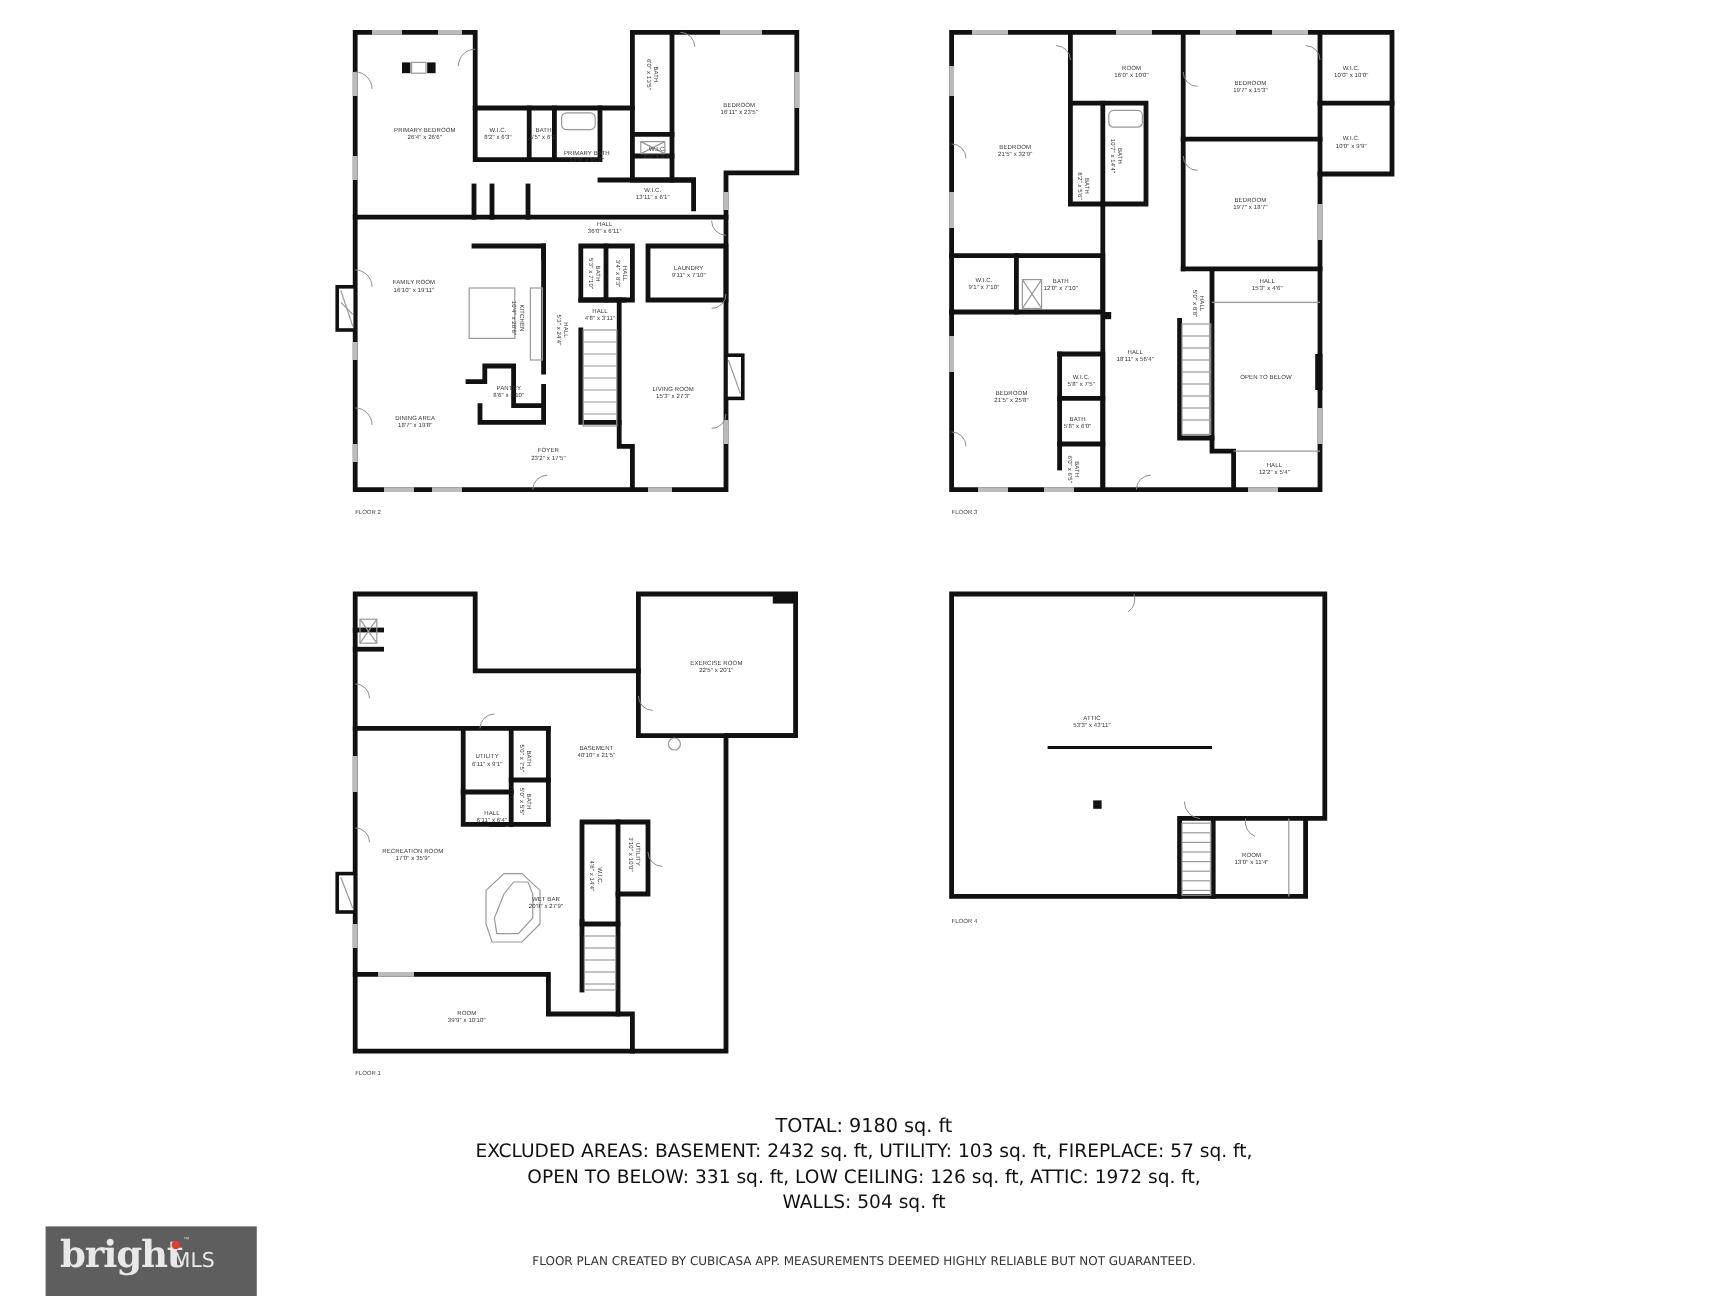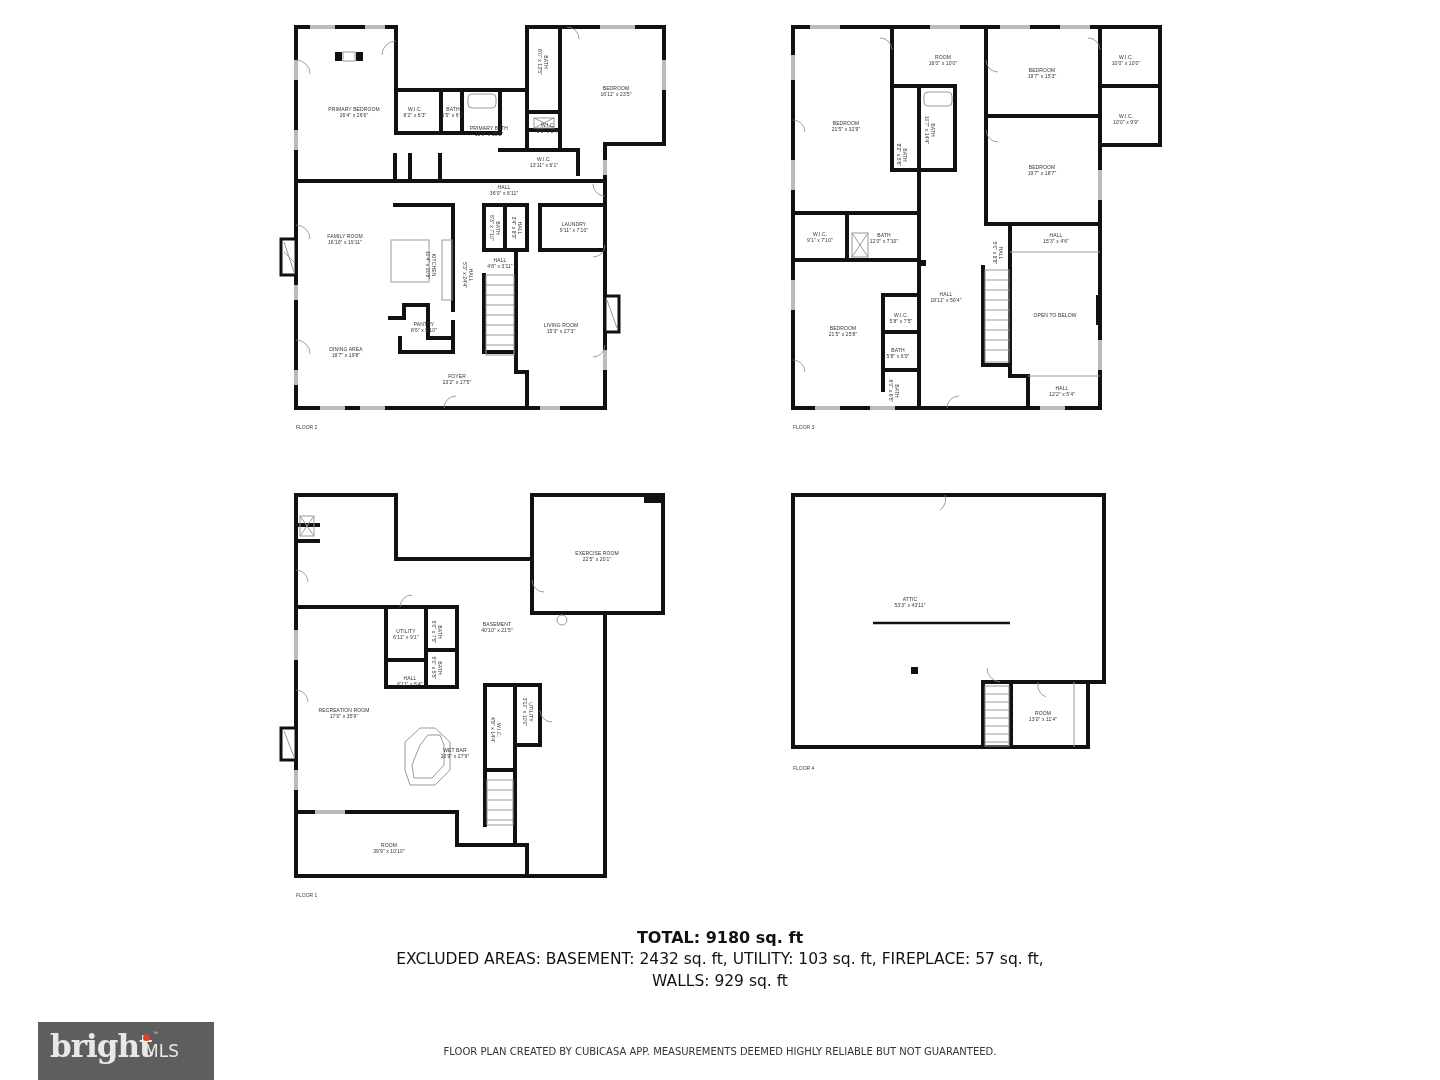--- a/index.html
+++ b/index.html
@@ -8,21 +8,21 @@
   .plan svg { position: absolute; left: 0; top: 0; overflow: visible; }
   .w { stroke: #111; stroke-width: 4; fill: none; stroke-linecap: square; }
   .wt { stroke: #111; stroke-width: 2.5; fill: none; }
   .thin { stroke: #999; stroke-width: 1; fill: none; }
   .door { stroke: #888; stroke-width: 0.8; fill: none; }
   .win { stroke: #bbb; stroke-width: 4; }
   .room-label { position: absolute; text-align: center; font-size: 5px; line-height: 6px; color: #333; transform: translate(-50%, -50%); white-space: nowrap; letter-spacing: 0.1px; }
   .room-label.v { transform: translate(-50%, -50%) rotate(90deg); }
   .floor-label { position: absolute; font-size: 5px; color: #444; }
   .summary { position: absolute; left: 0; width: 1440px; top: 927px; text-align: center; font-family: "DejaVu Sans", sans-serif; color: #111; }
-  .summary .total { font-weight: bold; font-size: 16px; line-height: 22px; }
+  .summary .total { font-weight: normal; font-size: 16px; line-height: 22px; }
   .summary .line { font-size: 15.5px; line-height: 21.5px; }
   .credit { position: absolute; left: 0; width: 1440px; top: 1046px; text-align: center; font-size: 10px; color: #333; font-family: "DejaVu Sans", sans-serif; }
   .logo { position: absolute; left: 0; top: 1022px; width: 176px; height: 58px; background: #5e5e5e; margin-left: 38px; }
   .logo .bright { position: absolute; left: 12px; top: 6px; font-family: "DejaVu Serif", serif; font-size: 31px; color: #e8e8e8; font-weight: bold; letter-spacing: -1px; }
   .logo .mls { position: absolute; left: 106px; top: 19px; font-family: "DejaVu Sans", sans-serif; font-size: 17px; color: #e8e8e8; }
   .logo .dot { position: absolute; left: 105px; top: 12px; width: 7px; height: 7px; background: #e0402a; border-radius: 50%; }
   .logo .tm { position: absolute; left: 115px; top: 8px; font-size: 5px; color: #ddd; }
 </style>
 </head>
 <body>
@@ -465,21 +465,22 @@
   <div class="room-label" style="left:1043px;top:716px;">
       <div>ROOM</div>
       <div>13'0" x 11'4"</div>
     </div>
   <div class="floor-label" style="left:793px;top:765px;">FLOOR 4</div>
 </div>
 
 <div class="summary">
   <div class="total">TOTAL: 9180 sq. ft</div>
   <div class="line">EXCLUDED AREAS: BASEMENT: 2432 sq. ft, UTILITY: 103 sq. ft, FIREPLACE: 57 sq. ft,</div>
-  <div class="line">WALLS: 929 sq. ft</div>
+  <div class="line">OPEN TO BELOW: 331 sq. ft, LOW CEILING: 126 sq. ft, ATTIC: 1972 sq. ft,</div>
+  <div class="line">WALLS: 504 sq. ft</div>
 </div>
 <div class="credit">FLOOR PLAN CREATED BY CUBICASA APP. MEASUREMENTS DEEMED HIGHLY RELIABLE BUT NOT GUARANTEED.</div>
 
 <div class="logo">
   <span class="bright">bright</span>
   <span class="dot"></span>
   <span class="tm">™</span>
   <span class="mls">MLS</span>
 </div>
 

